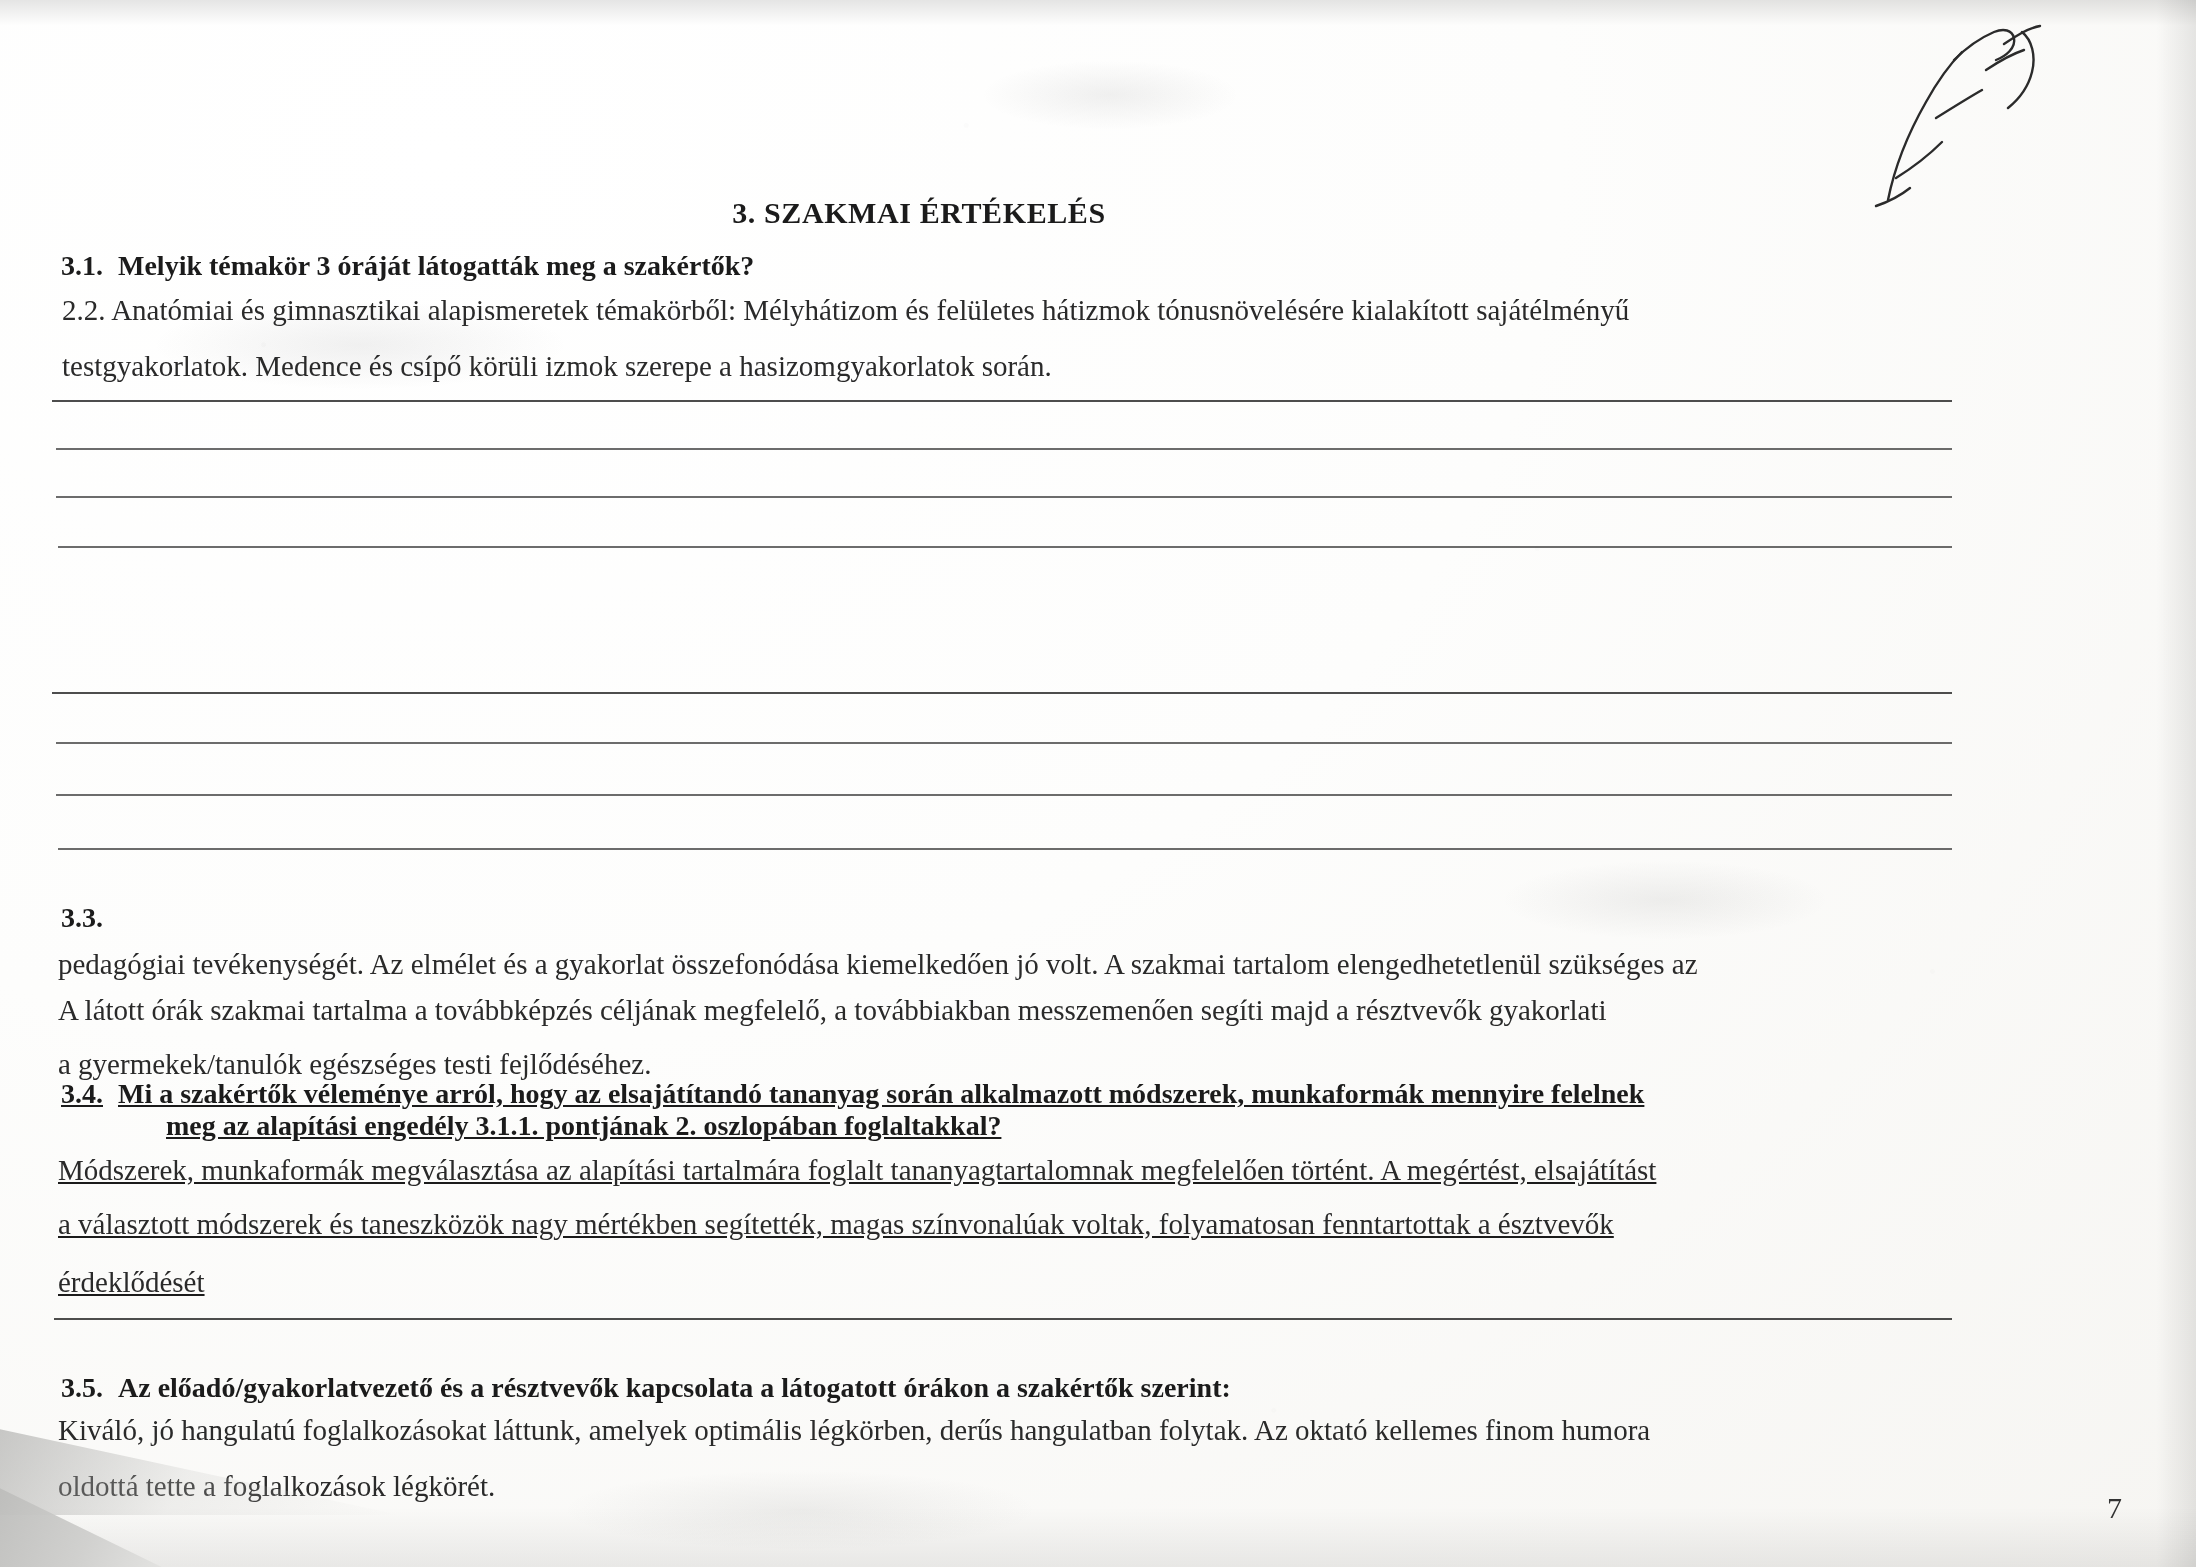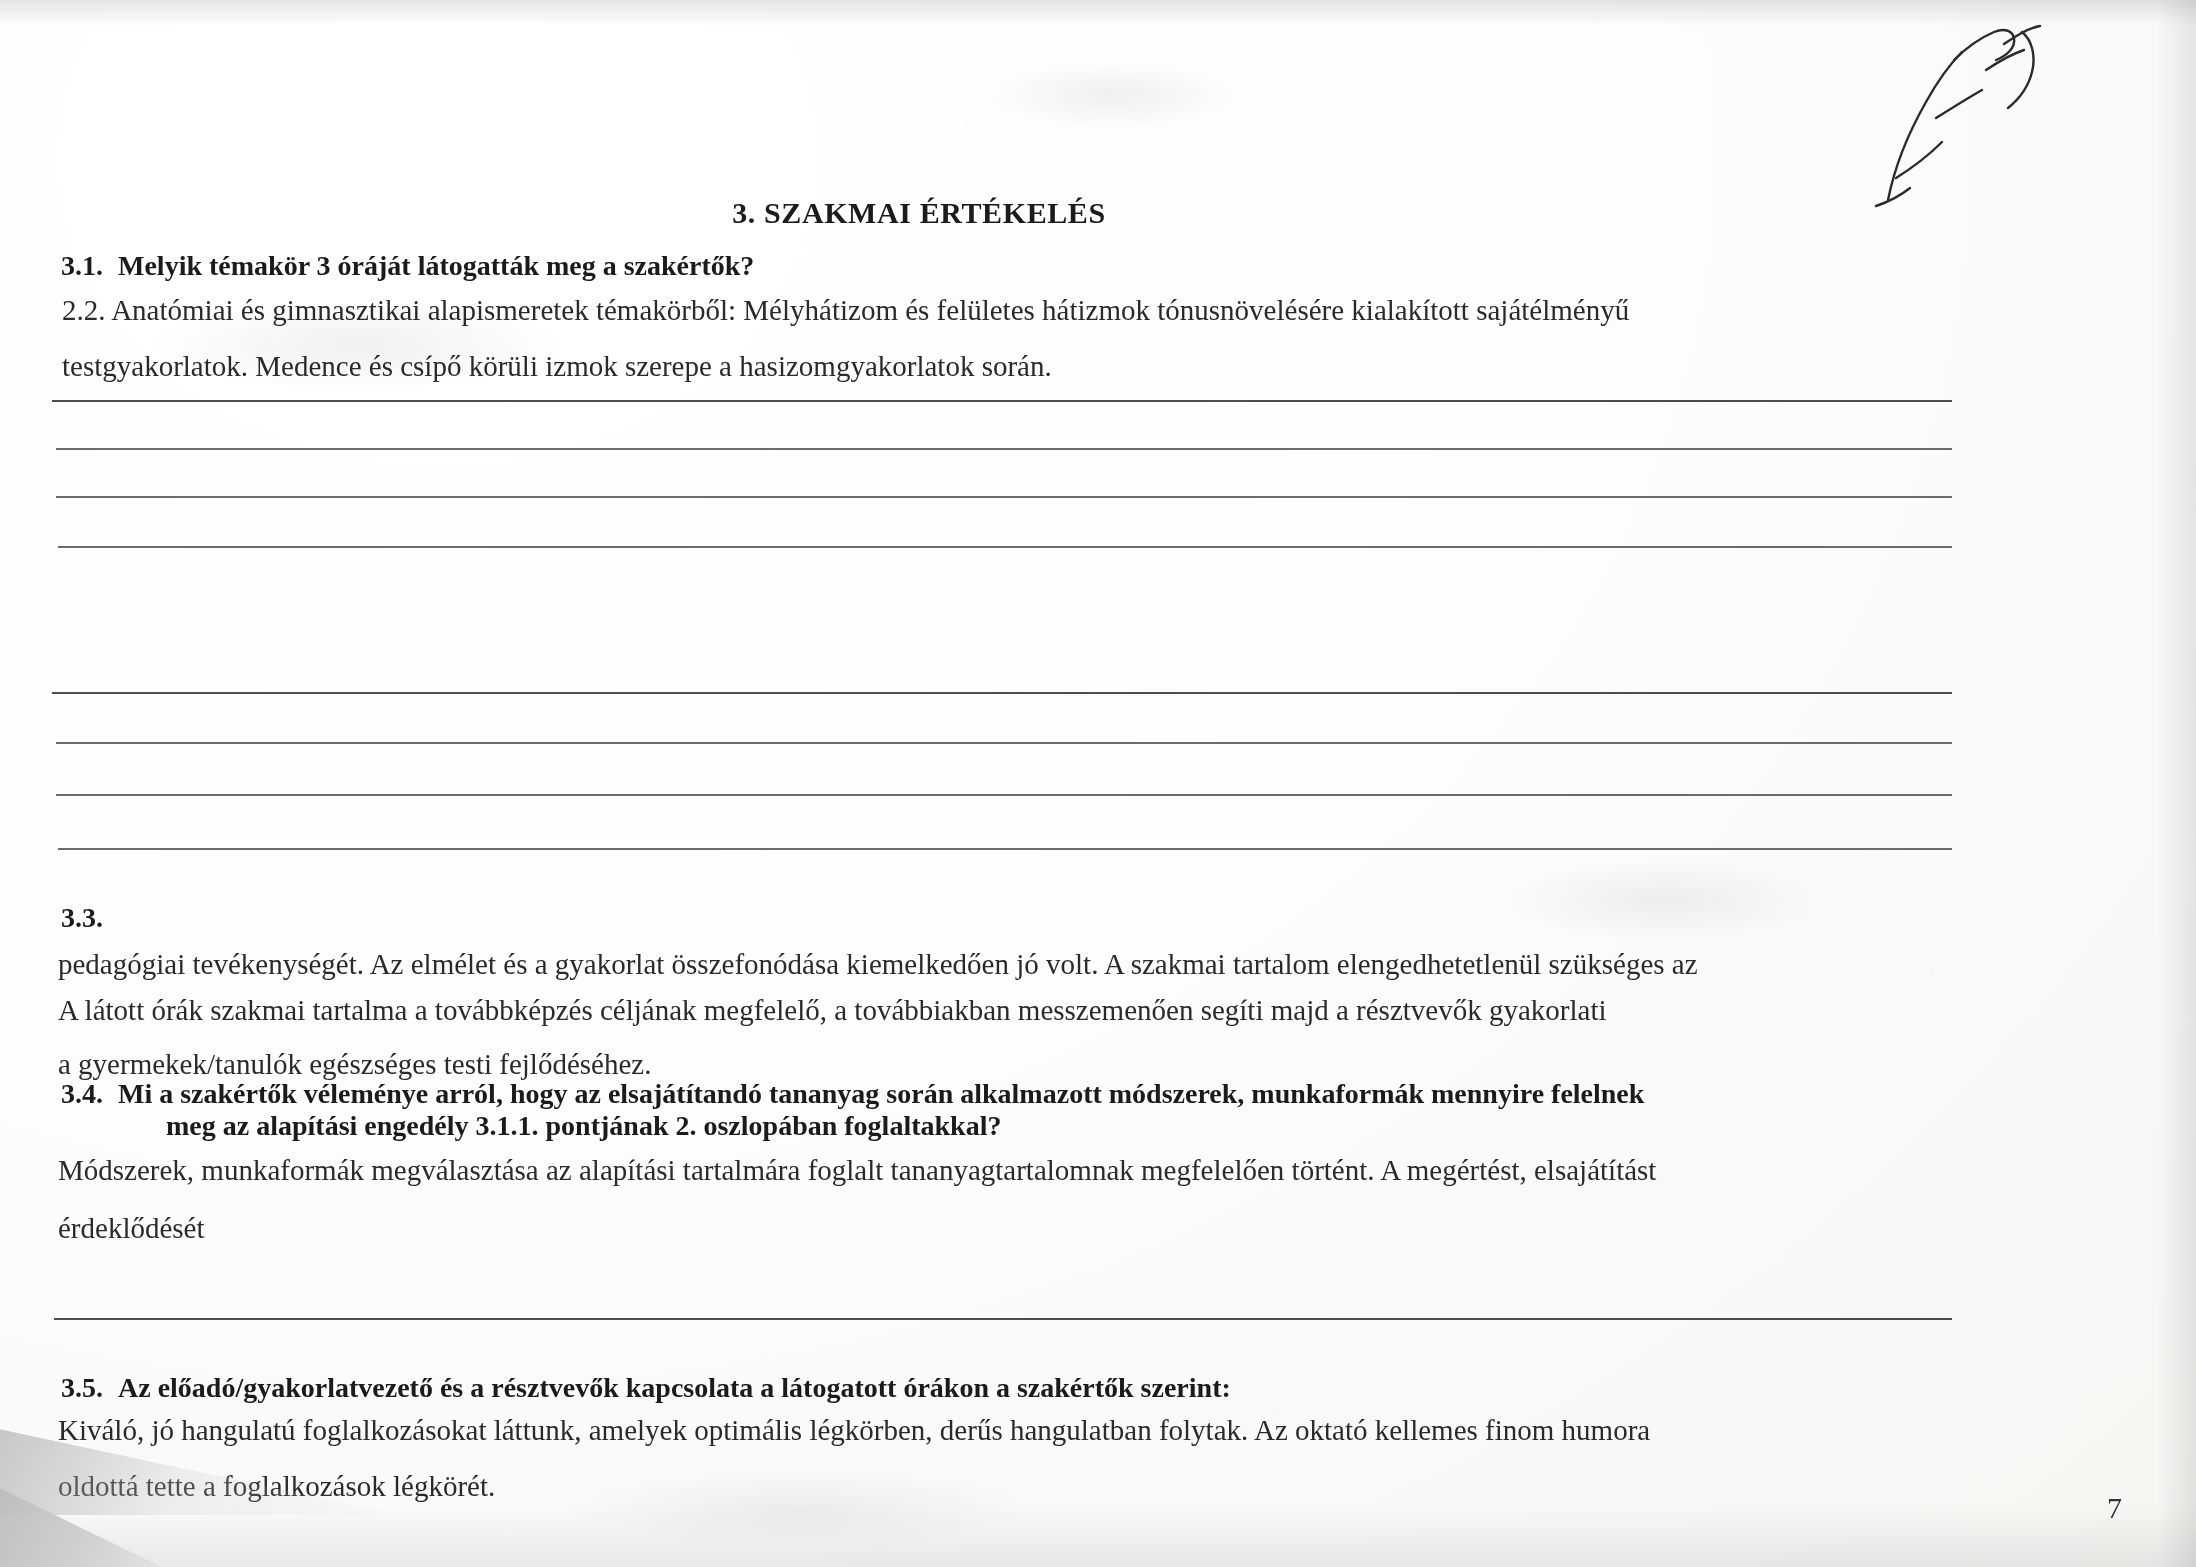--- a/index.html
+++ b/index.html
@@ -201,28 +201,29 @@
       <div class="q-row">
         <div class="q-num">3.3.</div>
       </div>
       <div style="padding-left:58px; width:1905px; margin-top:4px;">
         <div class="answer" style="margin-top:8px;">pedagógiai tevékenységét. Az elmélet és a gyakorlat összefonódása kiemelkedően jó volt. A szakmai tartalom elengedhetetlenül szükséges az</div>
         <div class="answer" style="text-align:justify;">A látott órák szakmai tartalma a továbbképzés céljának megfelelő, a továbbiakban messzemenően segíti majd a résztvevők gyakorlati</div>
         <div class="answer" style="margin-top:8px;">a gyermekek/tanulók egészséges testi fejlődéséhez.</div>
       </div>
     </div>
 
-    <div class="section" style="top:1078px; left:0; width:2040px;">
+    <div class="section" style="top:1078px; left:0; width:2040px;text-decoration:underline;">
       <div class="q-row">
         <div class="q-num">3.4.</div>
         <div class="q-text wide">Mi a szakértők véleménye arról, hogy az elsajátítandó tananyag során alkalmazott módszerek, munkaformák mennyire felelnek</div>
       </div>
       <div class="q-sub">meg az alapítási engedély 3.1.1. pontjának 2. oszlopában foglaltakkal?</div>
       <div style="padding-left:58px; width:1905px; margin-top:6px;">
         <div class="answer" style="text-align:justify;">Módszerek, munkaformák megválasztása az alapítási tartalmára foglalt tananyagtartalomnak megfelelően történt. A megértést, elsajátítást</div>
+        <div class="answer" style="margin-top:8px;">a választott módszerek és taneszközök nagy   mértékben segítették, magas színvonalúak voltak, folyamatosan fenntartottak a észtvevők</div>
         <div class="answer" style="margin-top:12px;">érdeklődését</div>
       </div>
     </div>
 
     <div class="rule" style="top:1318px; left:54px; width:1898px;"></div>
 
     <div class="section" style="top:1372px; left:0; width:2040px;">
       <div class="q-row">
         <div class="q-num">3.5.</div>
         <div class="q-text wide">Az előadó/gyakorlatvezető és a résztvevők kapcsolata a látogatott órákon a szakértők szerint:</div>

